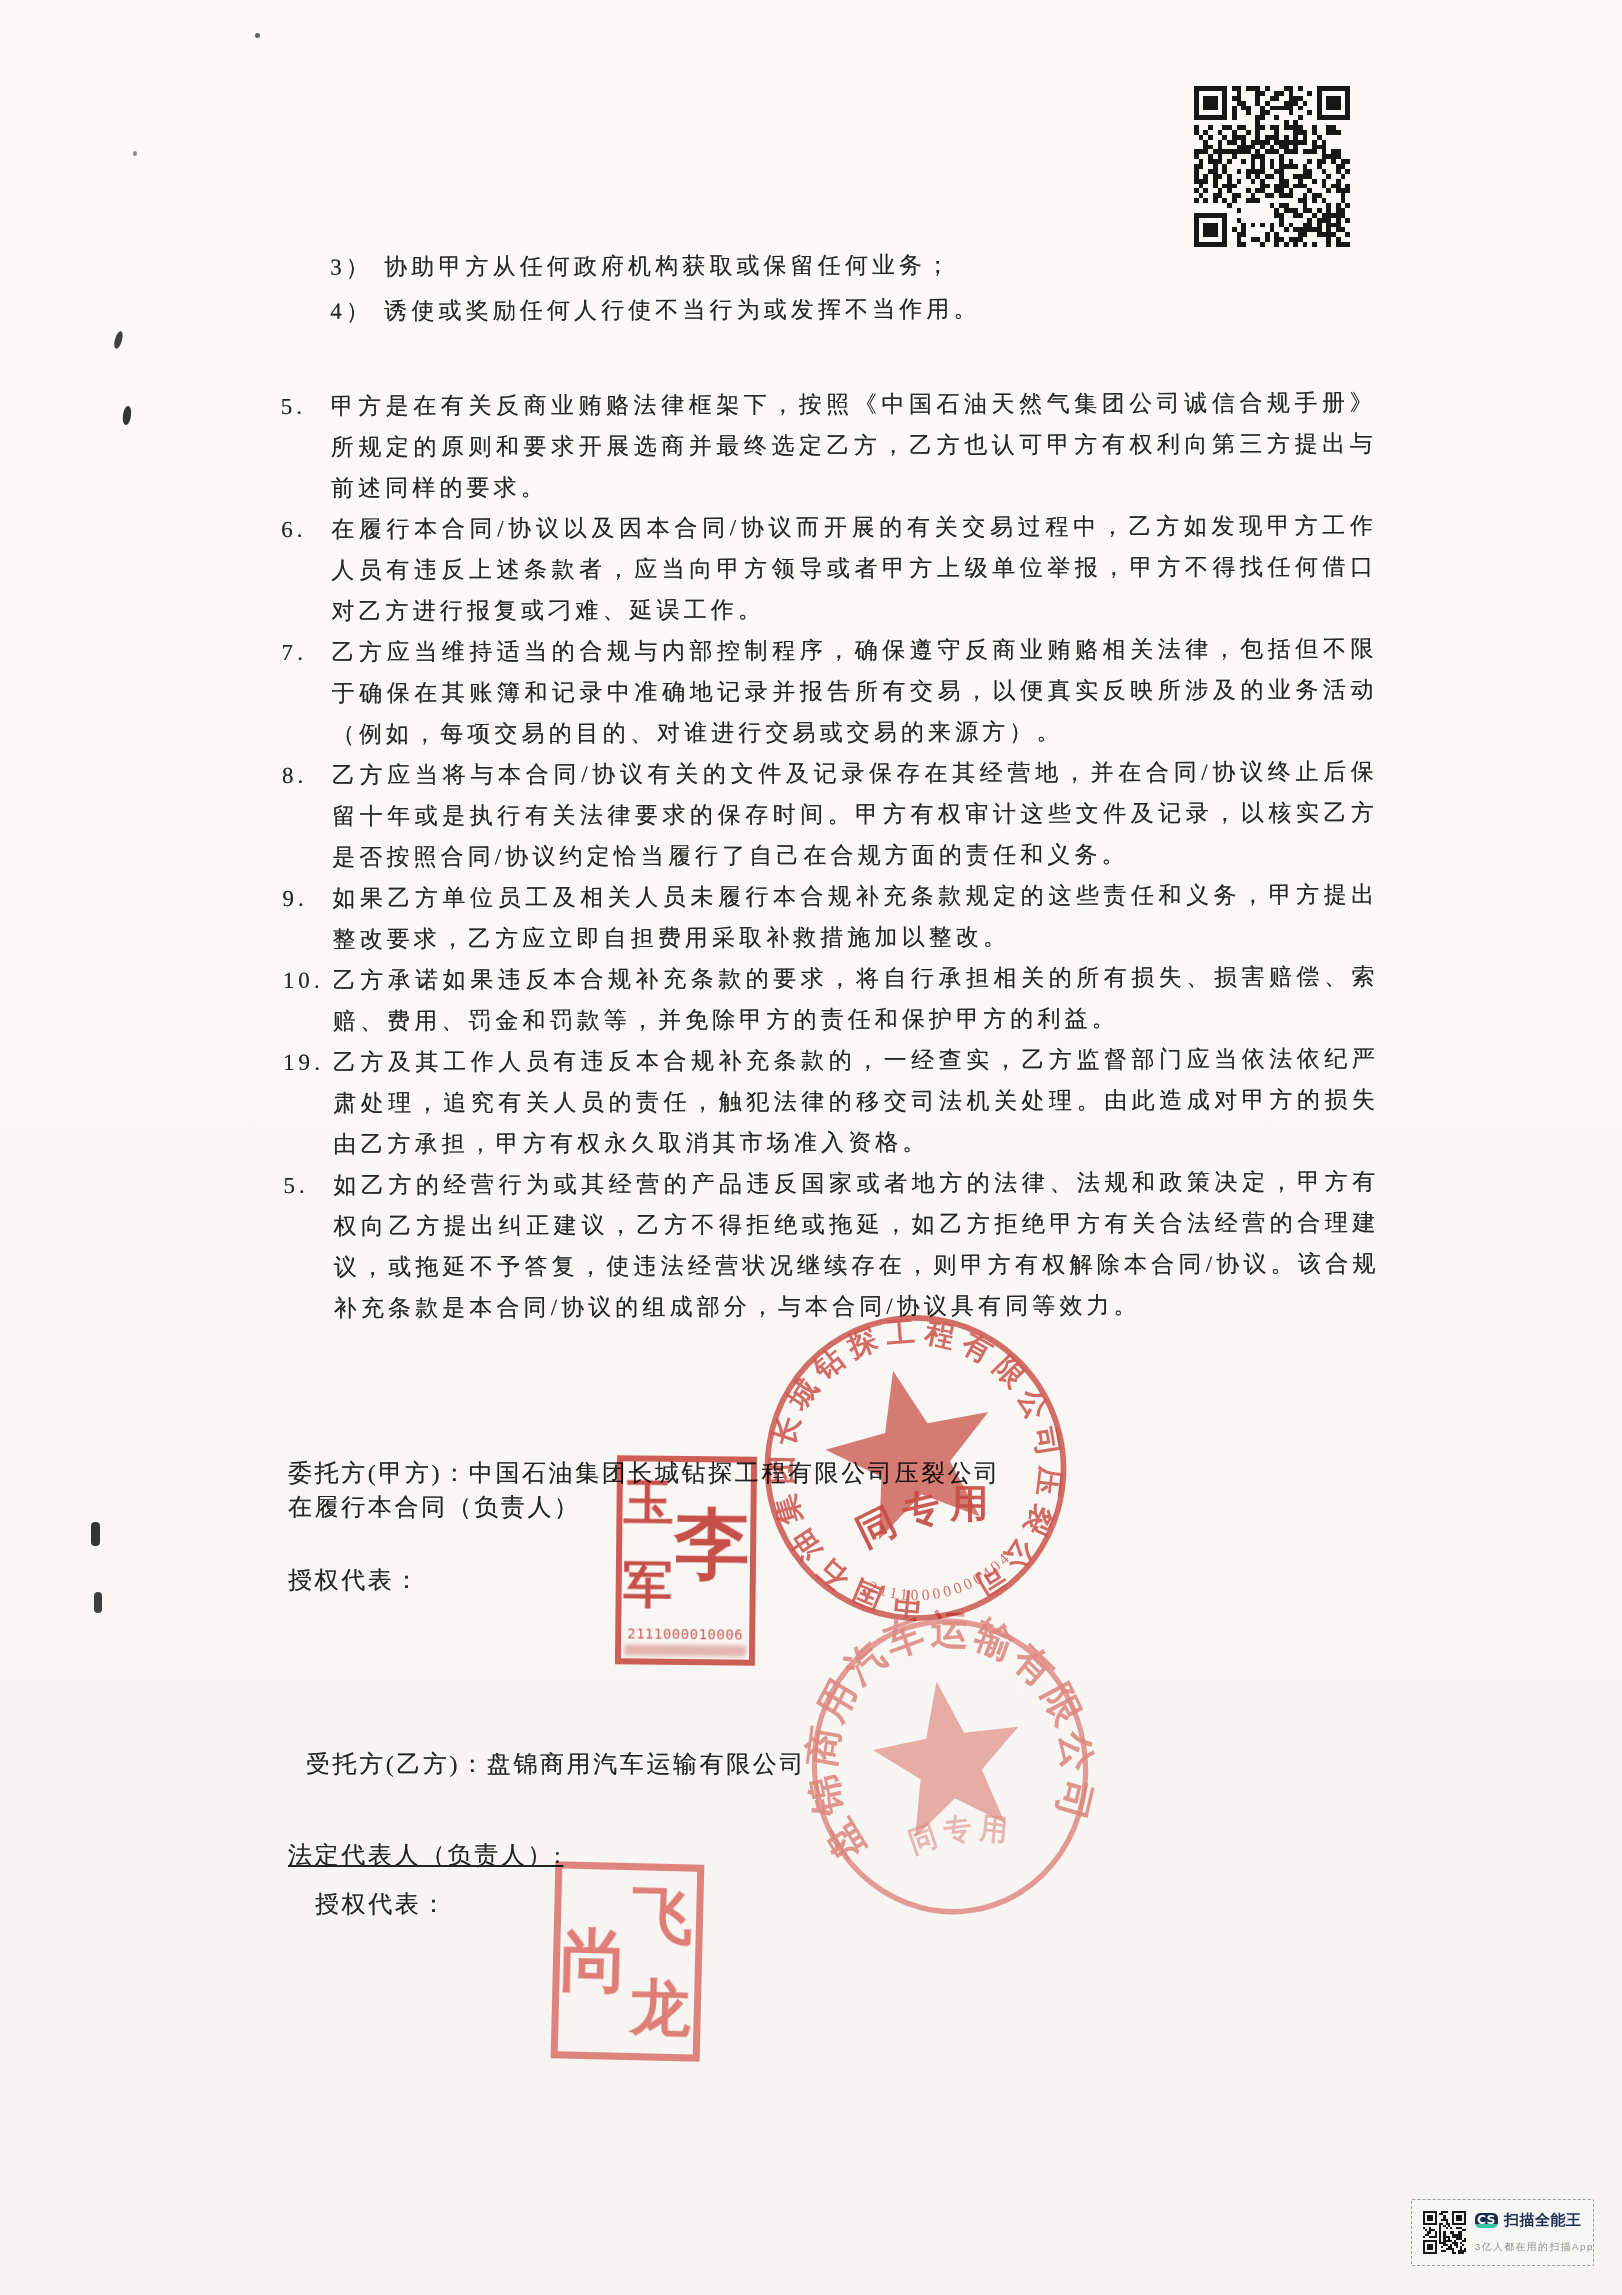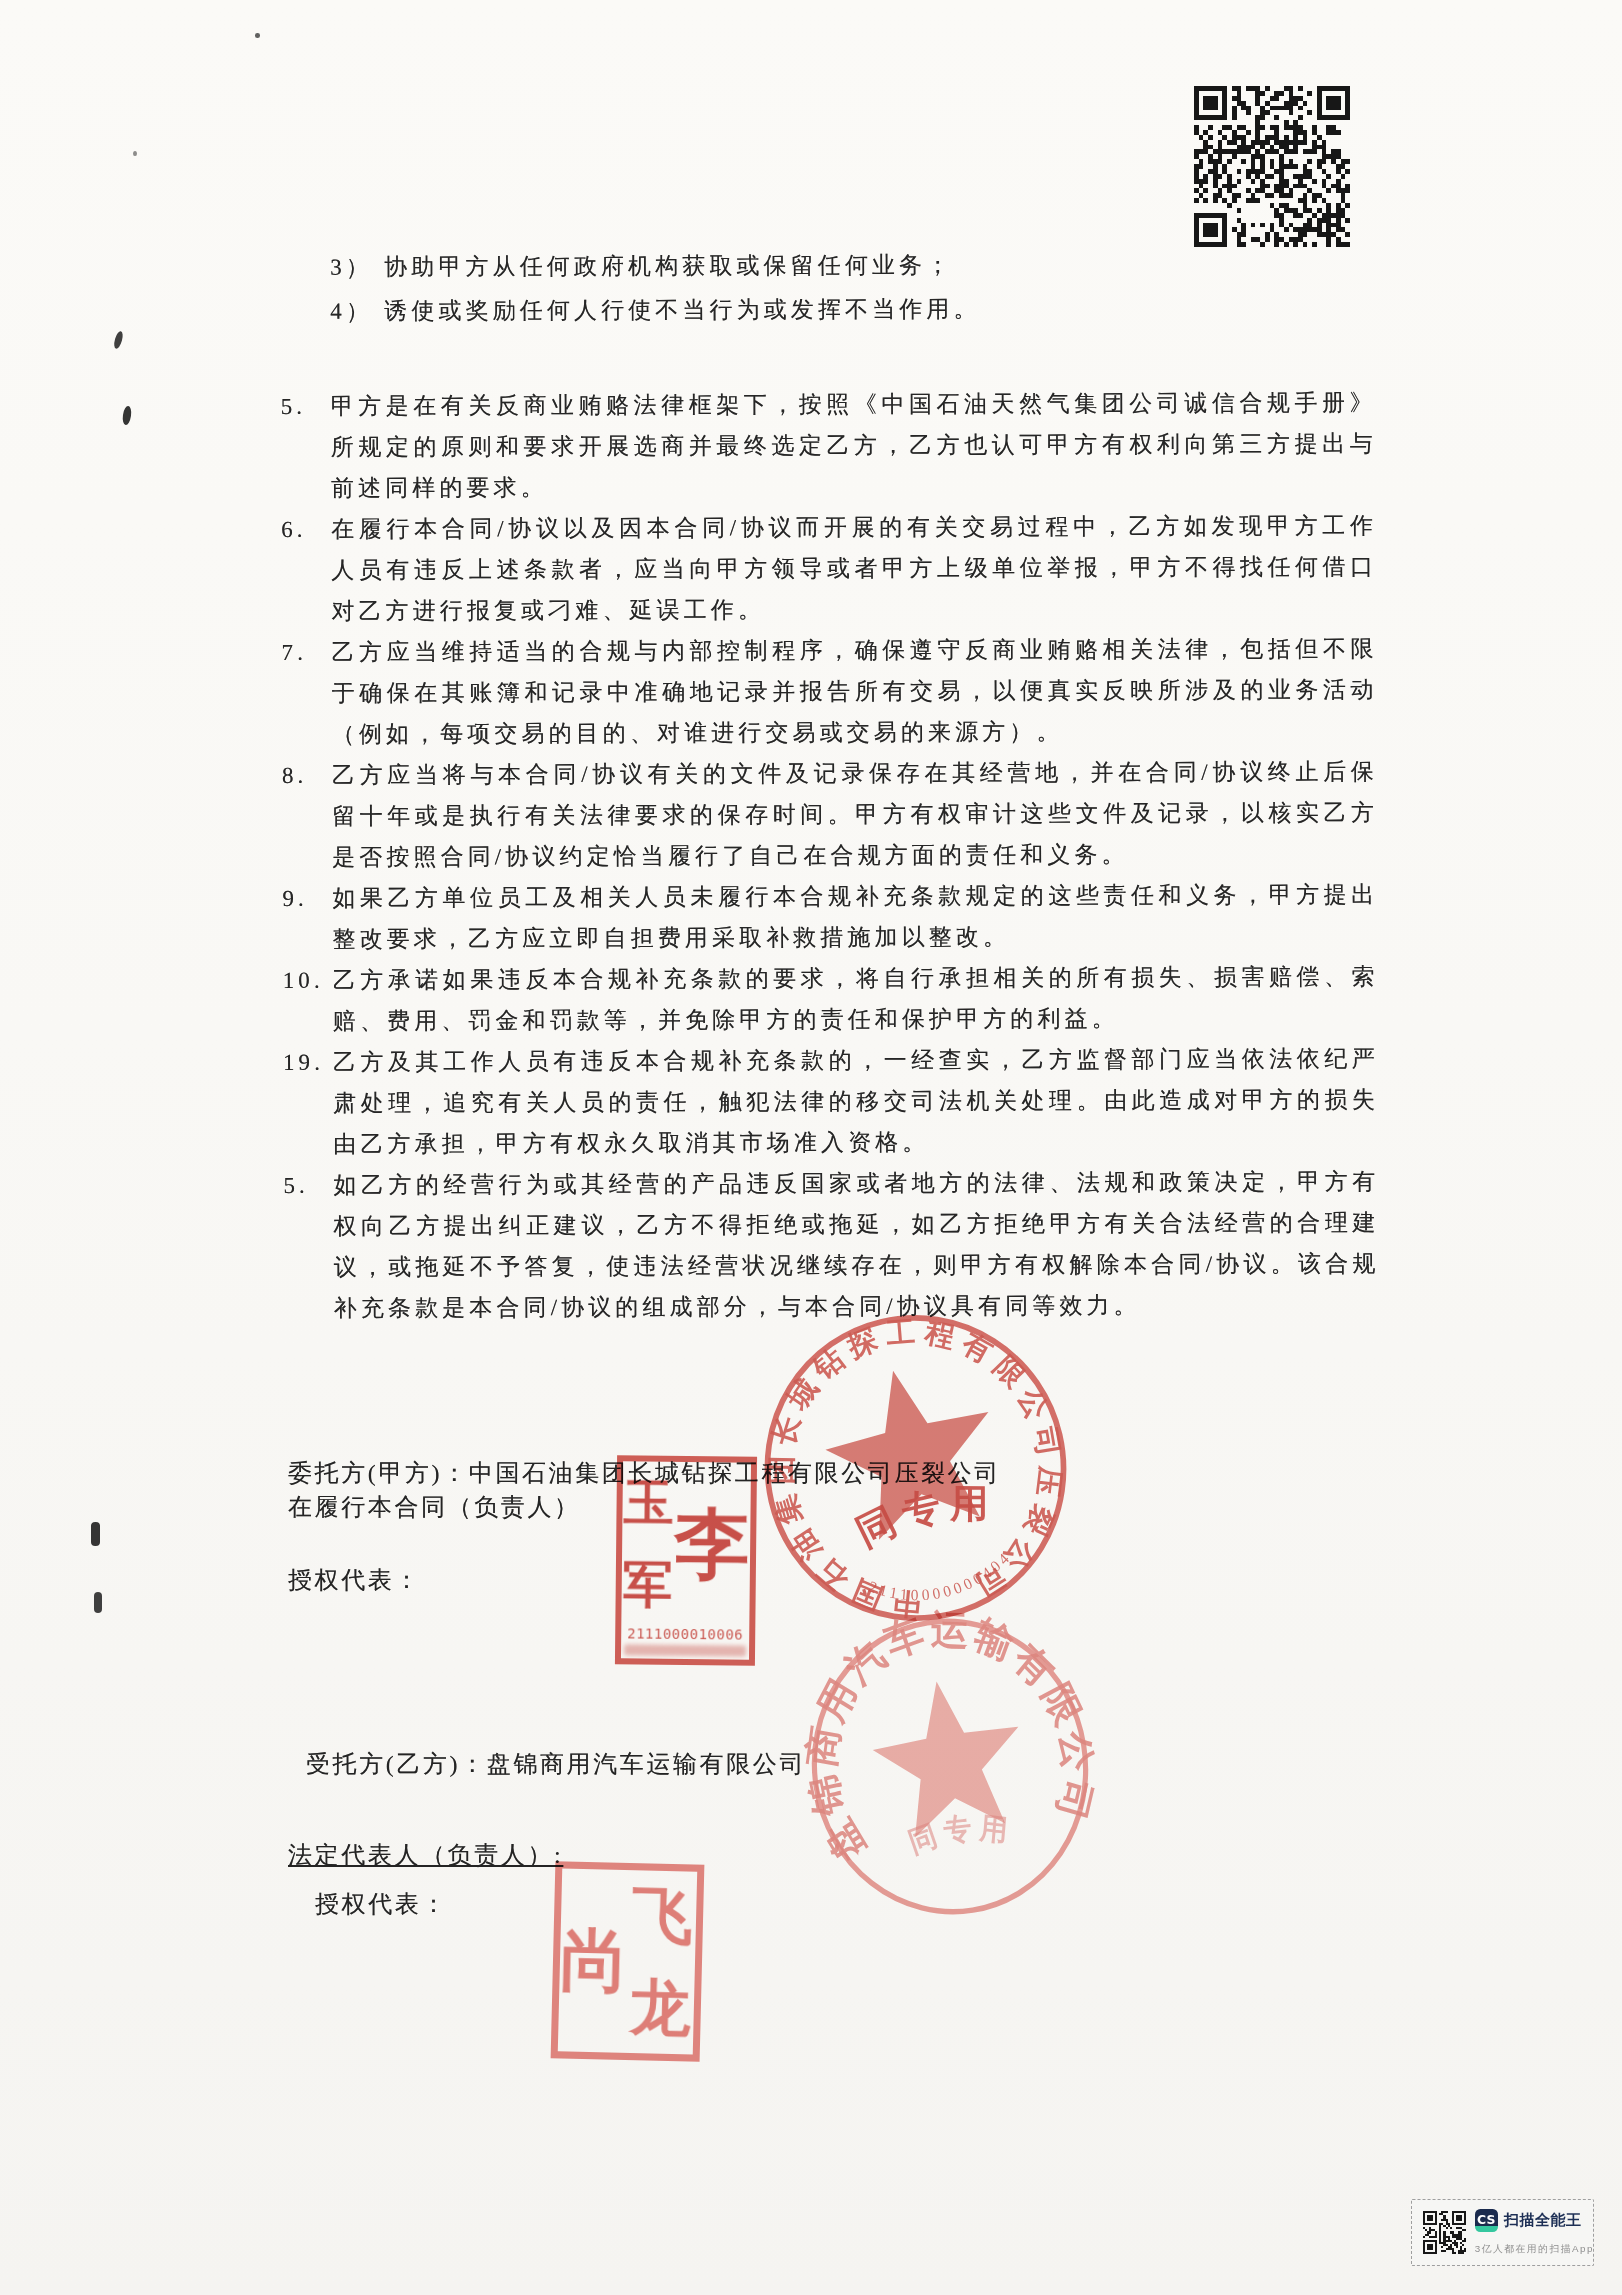--- a/index.html
+++ b/index.html
@@ -65,21 +65,21 @@
     position:absolute;left:1411px;top:2199px;width:183px;height:67px;
     background:#f6f6f4;border:1.5px dashed #9f9f9f;border-radius:1.5px;
     box-sizing:border-box;display:flex;align-items:center;gap:8.3px;
     padding:0 5.2px 0 11.4px;
     font-family:"Liberation Sans","DejaVu Sans",sans-serif;
   }
   #badge .bqr{width:43px;height:43px;flex:0 0 auto;}
   .badge-right{display:flex;flex-direction:column;}
   .badge-row1{display:flex;align-items:center;gap:6.2px;}
   .cs-logo{
-    width:23px;height:23px;border-radius:5.2px;flex:0 0 auto;
+    width:23px;height:15px;border-radius:5.2px;flex:0 0 auto;
     background:linear-gradient(#1b2b4e 76%,#35c79f 76%);
     color:#fff;font-weight:bold;font-size:12.4px;display:flex;align-items:center;justify-content:center;
     font-family:"DejaVu Sans",sans-serif;padding-bottom:2.1px;box-sizing:border-box;
   }
   .badge-title{color:#1d2f55;font-size:15px;font-weight:bold;letter-spacing:0.5px;white-space:nowrap;}
   .badge-sub{color:#8f8f8f;font-size:9.8px;letter-spacing:1.5px;margin-top:11px;white-space:nowrap;}
   
   .mark{position:absolute;background:#1f1f1f;border-radius:50%;}
 </style>
 </head>

